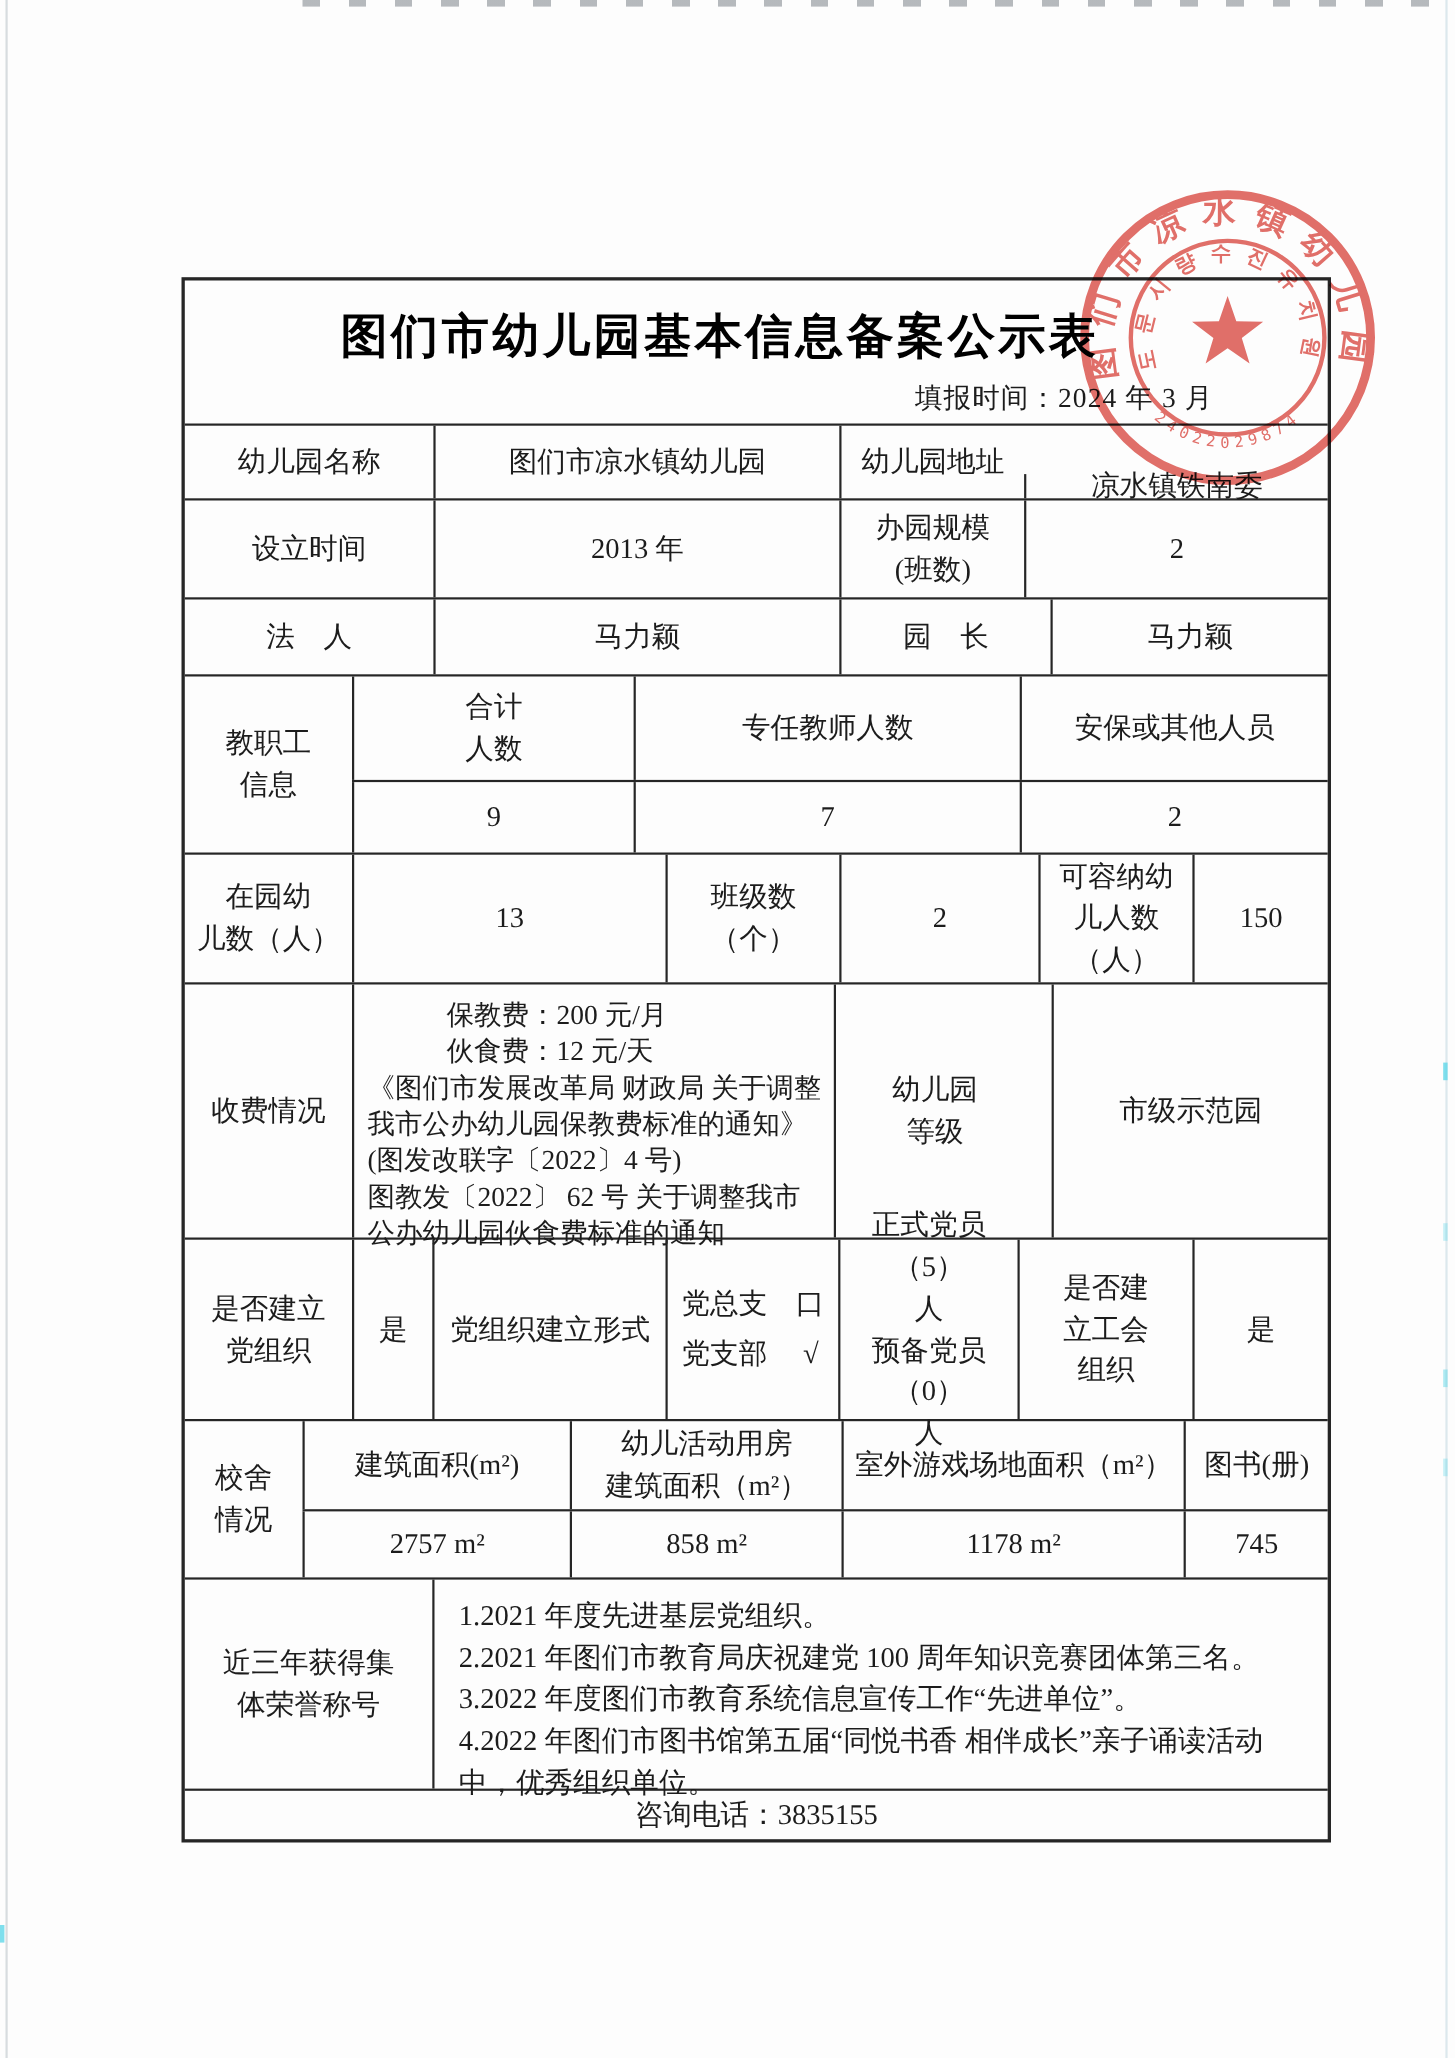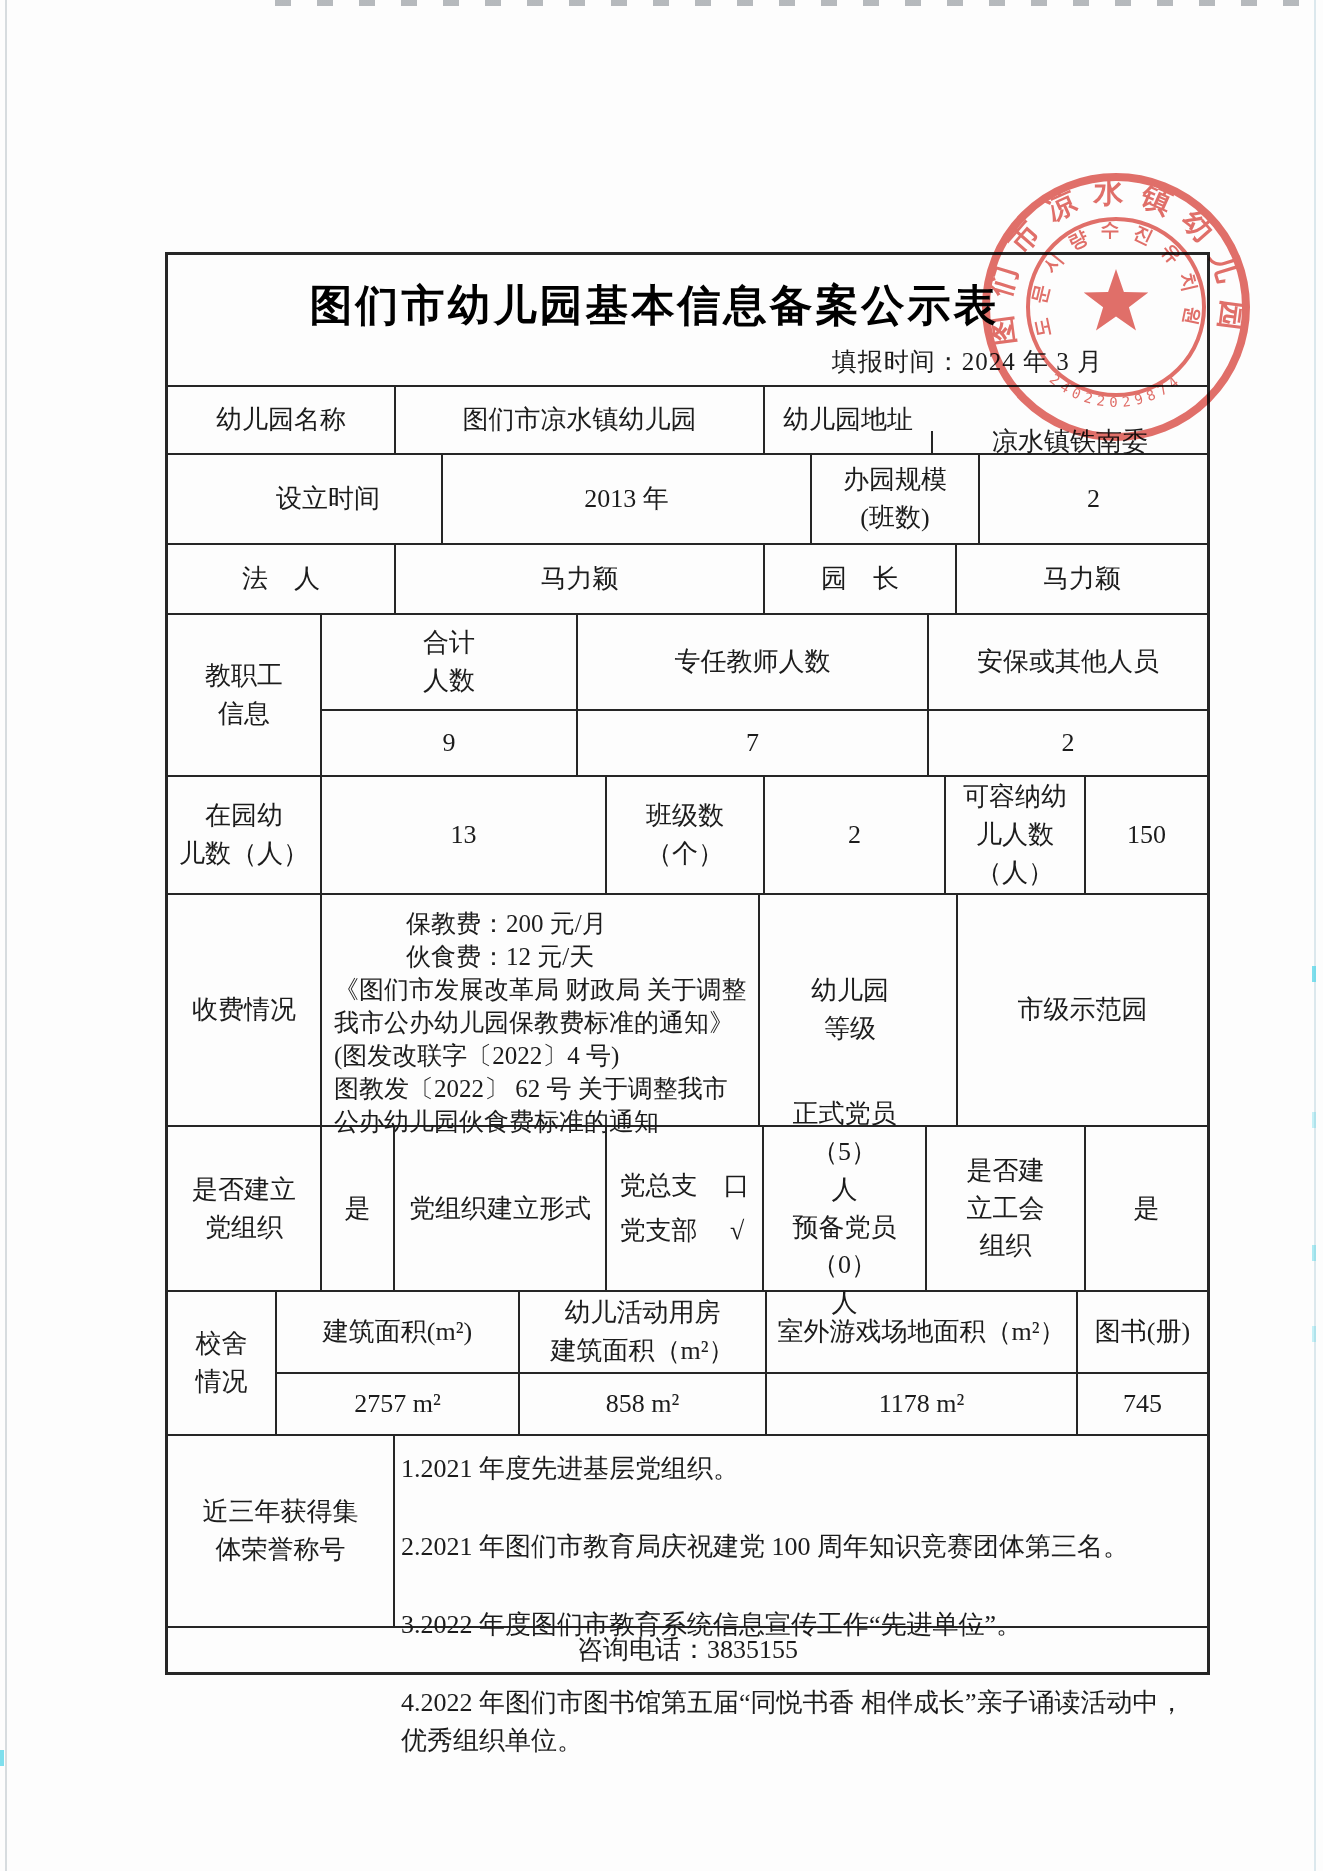--- a/index.html
+++ b/index.html
@@ -59,21 +59,21 @@
     align-items:flex-start;justify-content:flex-start;
     flex-direction:column;text-align:left;
     padding:12px 10px 8px 12px;font-size:25px;line-height:33px;
   }
   .fees .indent{padding-left:72px;}
 
   
   .honors{
     align-items:flex-start;justify-content:flex-start;
     flex-direction:column;text-align:left;
-    padding:14px 18px 8px 6px;font-size:26px;line-height:38px;gap:40px;
+    padding:14px 18px 8px 22px;font-size:26px;line-height:38px;
   }
 
   .opts{text-align:left;line-height:1.7;}
 
   
   .stamp{
     position:absolute;left:977px;top:169px;width:278px;height:278px;
     mix-blend-mode:multiply;opacity:.82;pointer-events:none;
     filter:blur(.4px);
   }
@@ -101,21 +101,21 @@
       </div>
     </div>
 
     <div class="r" style="height:66px;">
       <div class="c nb" style="width:226px;">幼儿园名称</div>
       <div class="c" style="width:369px;">图们市凉水镇幼儿园</div>
       <div class="c" style="width:168px;">幼儿园地址</div>
       <div class="c" style="flex:1;margin-top:44px;">凉水镇铁南委</div>
     </div>
 
-    <div class="r" style="height:88px;padding-left:47px;">
+    <div class="r" style="height:88px;">
       <div class="c nb" style="width:226px;">设立时间</div>
       <div class="c" style="width:369px;">2013 年</div>
       <div class="c preline" style="width:168px;">办园规模
 (班数)</div>
       <div class="c" style="flex:1;">2</div>
     </div>
 
     <div class="r" style="height:68px;">
       <div class="c nb" style="width:226px;">法　人</div>
       <div class="c" style="width:369px;">马力颖</div>

